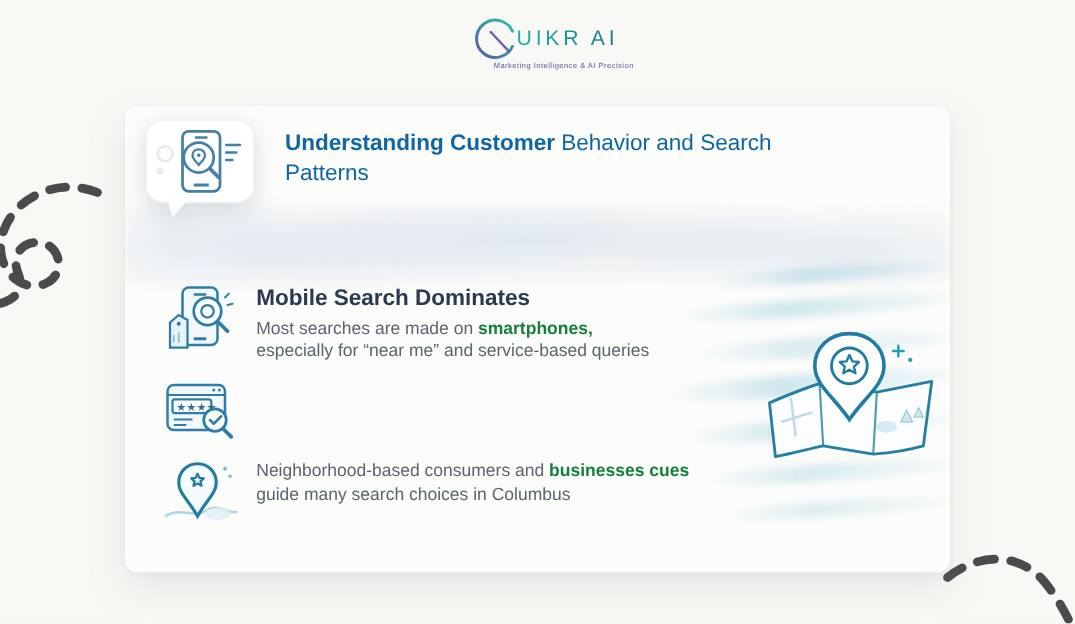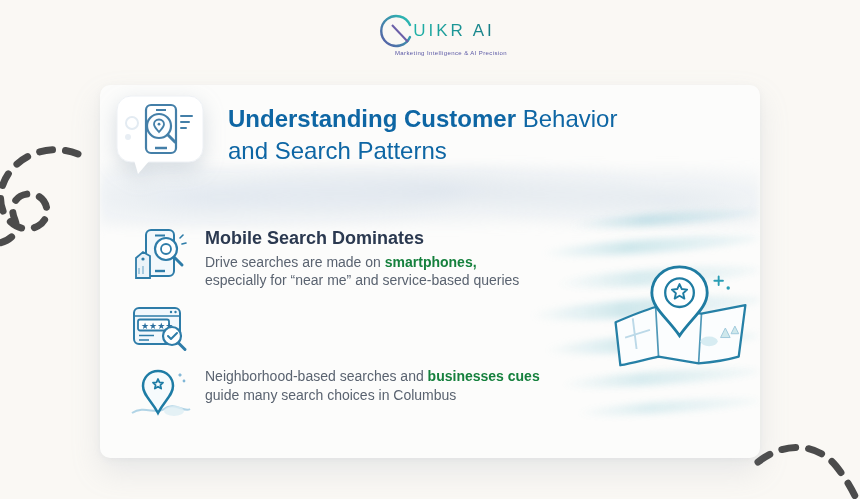--- a/index.html
+++ b/index.html
@@ -25,21 +25,21 @@
       radial-gradient(55% 100% at 18% 50%, rgba(205,217,230,.55), transparent 70%),
       radial-gradient(48% 90% at 52% 40%, rgba(199,212,226,.50), transparent 70%),
       radial-gradient(42% 90% at 86% 55%, rgba(203,216,229,.45), transparent 70%);}
   .streak{position:absolute; border-radius:50%; filter:blur(3px);
     background:linear-gradient(90deg, rgba(121,192,207,0) 0%, rgba(121,192,207,.34) 40%, rgba(121,192,207,.08) 100%);
     transform:rotate(-4deg);}
 
   
   .header-row{position:absolute; left:14px; top:8px; display:flex; align-items:flex-start;}
   .bubble{width:92px; height:84px; flex:none; filter:drop-shadow(0 7px 10px rgba(120,140,160,.28));}
-  .title{margin-left:22px; margin-top:10px; width:430px; font-size:24px; line-height:1.32; color:#0e66a4; font-weight:400;}
+  .title{margin-left:22px; margin-top:10px; width:430px; font-size:18px; line-height:1.32; color:#0e66a4; font-weight:400;}
   .title .bold{font-weight:700;}
 
   
   .items{position:absolute; left:30px; top:141px; display:flex; flex-direction:column; gap:11px;}
   .item{display:flex; align-items:flex-start;}
   .item-icon{width:62px; height:56px; flex:none; margin-right:13px;}
   .item-title{font-size:18px; color:#2b3950; font-weight:600; margin:2px 0 4px 0;}
   .item-body{font-size:14px; color:#5a6370; line-height:1.3; margin:0; white-space:pre-line; width:380px;}
   .seg-bold{font-weight:700; color:#15803d;}
 
@@ -119,21 +119,21 @@
           <line x1="9" y1="42" x2="9" y2="48" stroke="#8fbcd6" stroke-width="1.5"></line>
           <line x1="13" y1="40" x2="13" y2="48" stroke="#8fbcd6" stroke-width="1.5"></line>
           <circle cx="36" cy="23" r="11" fill="#ffffff" stroke="#2e7ca8" stroke-width="2.2"></circle>
           <circle cx="36" cy="23" r="5" fill="none" stroke="#2e7ca8" stroke-width="1.8"></circle>
           <line x1="44" y1="31" x2="52" y2="39" stroke="#2e7ca8" stroke-width="3" stroke-linecap="round"></line>
           <line x1="50" y1="12" x2="53" y2="9" stroke="#2e7ca8" stroke-width="1.6" stroke-linecap="round"></line>
           <line x1="52" y1="18" x2="56" y2="17" stroke="#2e7ca8" stroke-width="1.6" stroke-linecap="round"></line>
         </svg>
         <div>
           <div class="item-title">Mobile Search Dominates</div>
-          <p class="item-body"><span>Drive searches are made on </span><span class="seg-bold">smartphones,</span><span>
+          <p class="item-body"><span>Most searches are made on </span><span class="seg-bold">smartphones,</span><span>
 especially for “near me” and service-based queries</span></p>
         </div>
       </div>
 
       <div class="item">
         <svg class="item-icon" viewBox="0 0 62 56">
           <rect x="4" y="8" width="46" height="36" rx="5" fill="#f2f8fc" stroke="#2e7ca8" stroke-width="2"></rect>
           <line x1="4" y1="16" x2="50" y2="16" stroke="#2e7ca8" stroke-width="1.6"></line>
           <circle cx="41" cy="12" r="1.2" fill="#2e7ca8"></circle>
           <circle cx="45.5" cy="12" r="1.2" fill="#2e7ca8"></circle>
@@ -151,21 +151,21 @@
         <svg class="item-icon" viewBox="0 0 62 56">
           <path d="M2,46 C14,38 26,48 34,42 C44,34 54,46 60,42" fill="none" stroke="#a8cfe3" stroke-width="2" opacity=".9"></path>
           <path d="M4,52 C16,46 30,52 40,48 C48,45 56,50 60,48" fill="none" stroke="#c3dde d" stroke-width="1.6" opacity=".6"></path>
           <ellipse cx="44" cy="44" rx="10" ry="5" fill="#ddeef4" opacity=".8"></ellipse>
           <path d="M28,4 C19,4 13,11 13,19 C13,28 21,33 28,46 C35,33 43,28 43,19 C43,11 37,4 28,4 Z" fill="#f6fbfd" stroke="#1e7ca5" stroke-width="2.5"></path>
           <path d="M28,12 L29.5,15.3 L33,15.7 L30.4,18.1 L31.2,21.6 L28,19.7 L24.8,21.6 L25.6,18.1 L23,15.7 L26.5,15.3 Z" fill="none" stroke="#1e7ca5" stroke-width="1.8" stroke-linejoin="round"></path>
           <path d="M49,8 l2,0 M50,7 l0,2" stroke="#7fb6d6" stroke-width="1.6" stroke-linecap="round"></path>
           <circle cx="54" cy="14" r="1.4" fill="#7fb6d6"></circle>
         </svg>
         <div>
-          <p class="item-body"><span>Neighborhood-based searches and </span><span class="seg-bold">businesses cues</span><span>
+          <p class="item-body"><span>Neighborhood-based consumers and </span><span class="seg-bold">businesses cues</span><span>
 guide many search choices in Columbus</span></p>
         </div>
       </div>
 
     </div>
 
     <svg class="map-illo" viewBox="0 0 155 110">
       <path d="M10,60 C24,54 38,48 52,44 L100,51 L146,42 L139,96 C125,100 110,102 97,103 L55,96 C41,99 27,103 15,105 Z" fill="#fbfdfe" stroke="#2680a6" stroke-width="2.4" stroke-linejoin="round"></path>
       <path d="M52,44 L55,96 M100,51 L97,103" fill="none" stroke="#2680a6" stroke-width="1.8" opacity=".8"></path>
       <path d="M20,76 L46,68 M28,56 L32,88" stroke="#bcd9e8" stroke-width="2" fill="none"></path>

